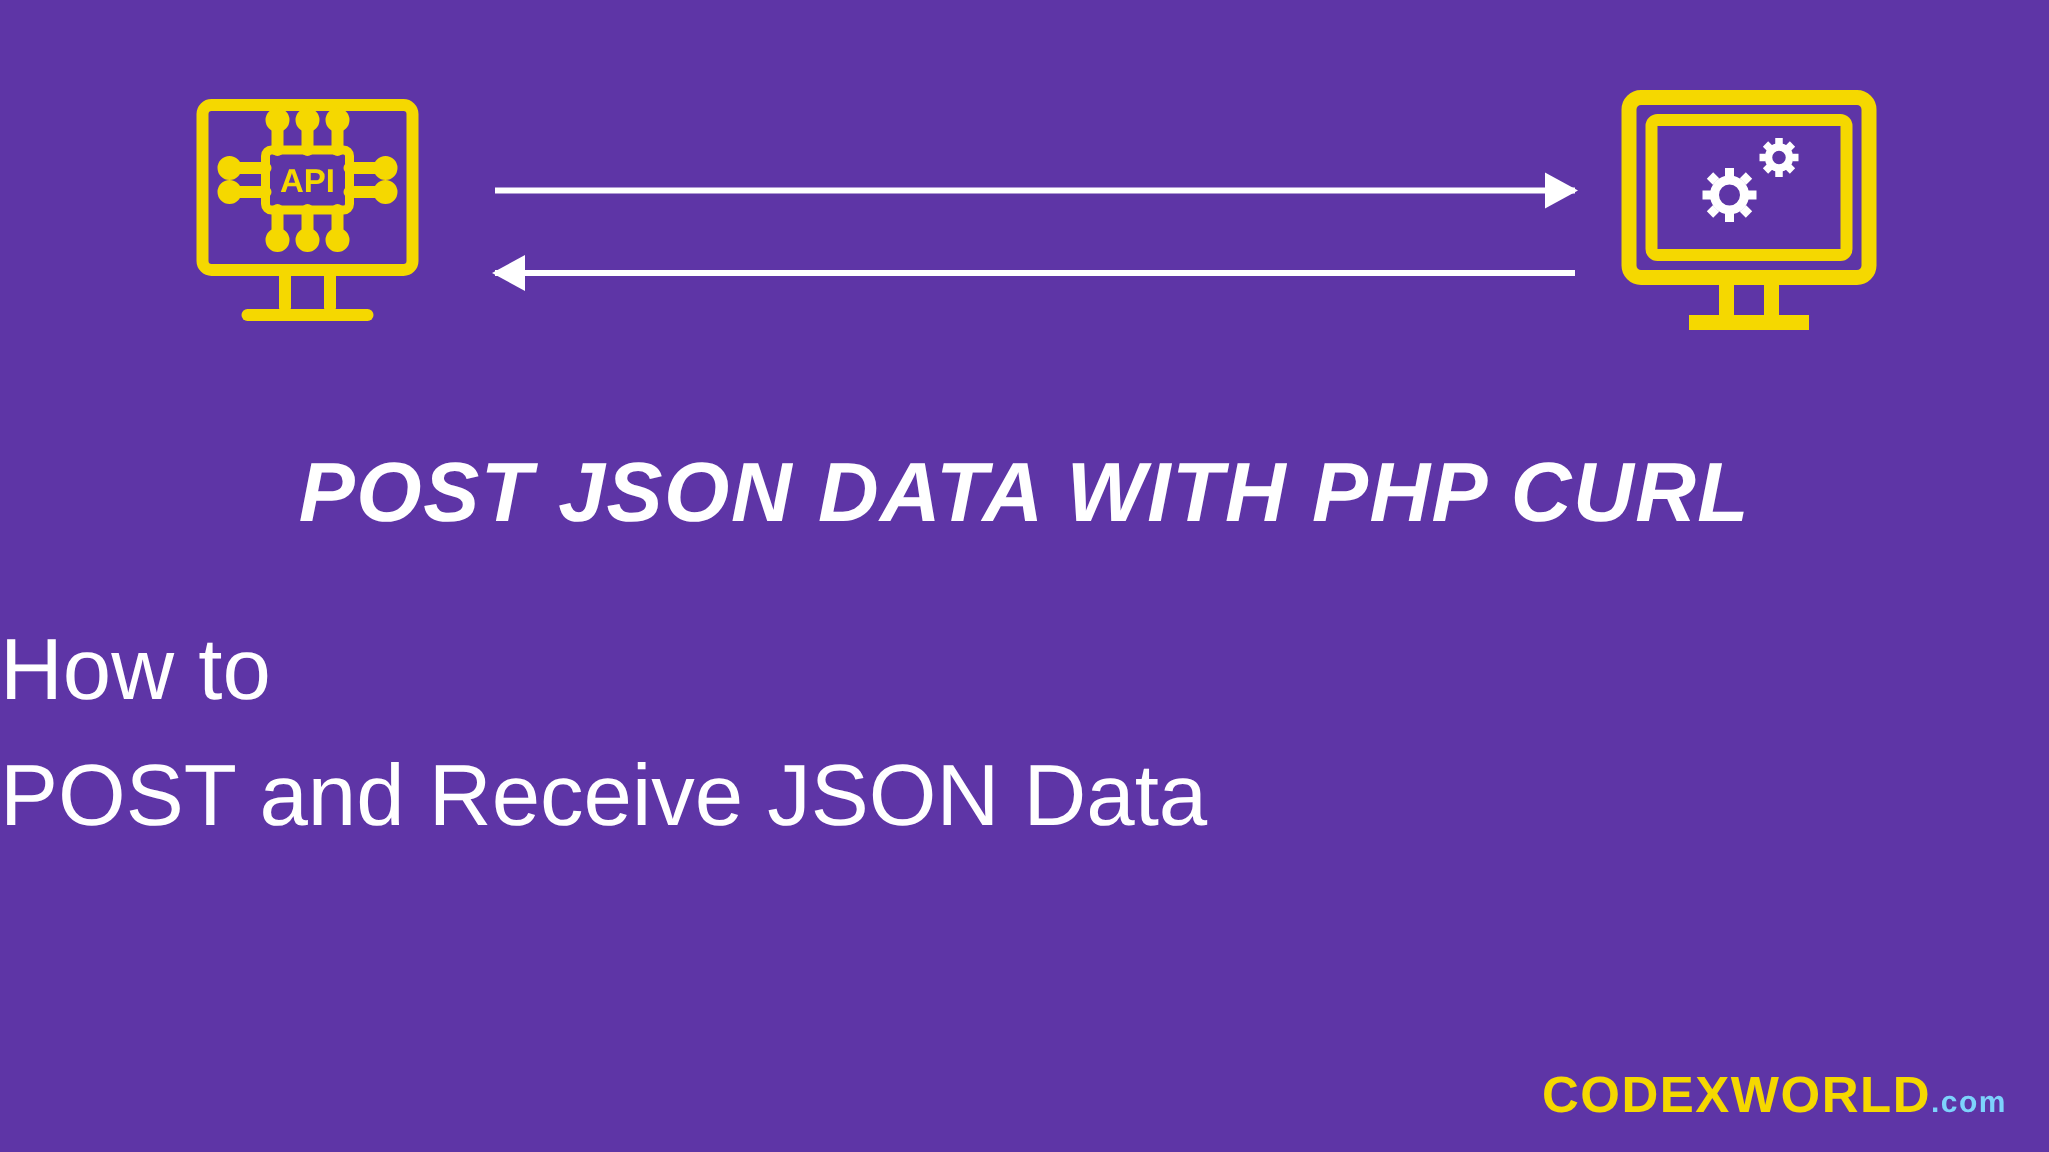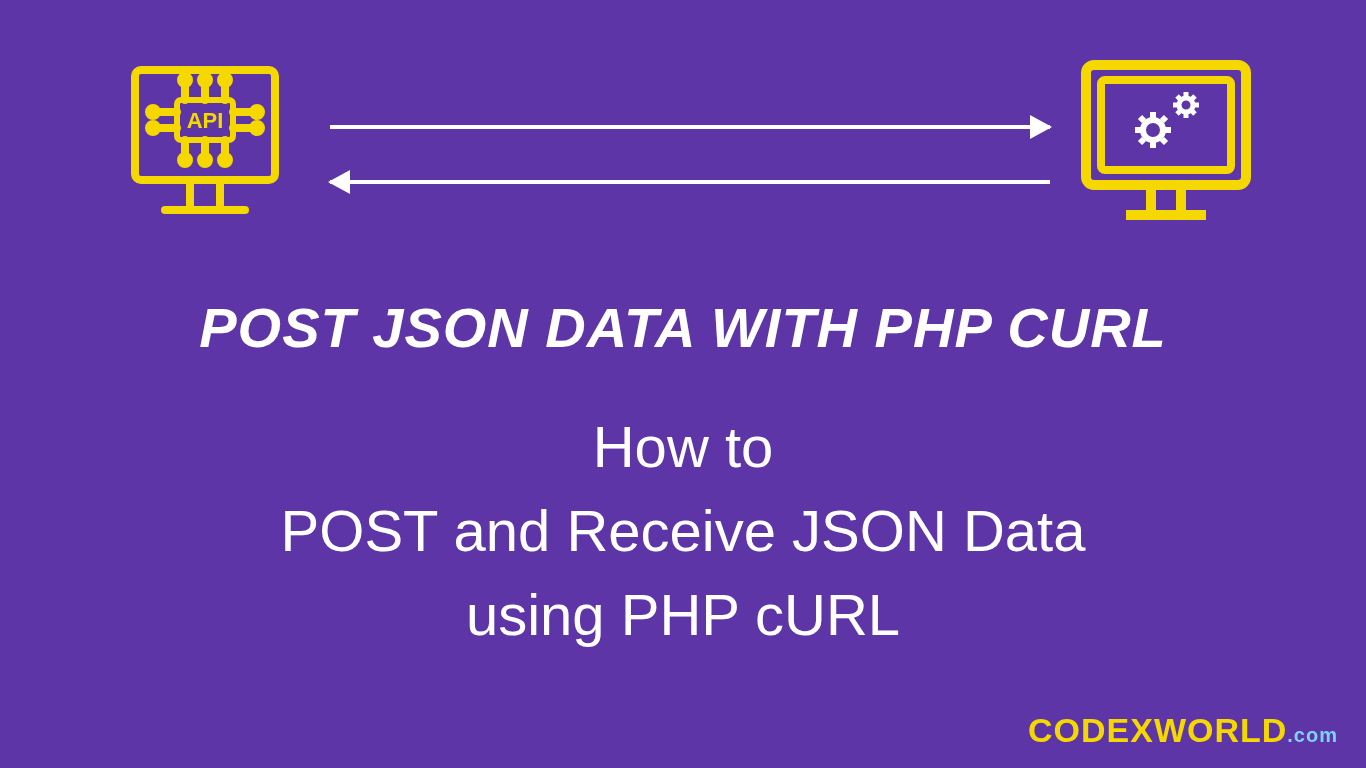--- a/index.html
+++ b/index.html
@@ -75,21 +75,21 @@
   letter-spacing: 1px;
   text-transform: uppercase;
   font-variant: small-caps;
   font-style: italic;
 }
 .subtitle-block {
   position: absolute;
   top: 405px;
   left: 0;
   width: 100%;
-  text-align: center;
+  text-align: left;
   color: white;
   font-size: 58px;
   font-family: 'Comic Sans MS', cursive, sans-serif;
   line-height: 1.45;
   font-weight: 300;
 }
 .brand {
   position: absolute;
   bottom: 18px;
   right: 28px;
@@ -192,18 +192,17 @@
       </g>
     </svg>
   </div>
 </div>
 
 <div class="title-main">POST JSON Data with PHP cURL</div>
 
 <div class="subtitle-block">
   <div>How to</div>
   <div>POST and Receive JSON Data</div>
-  <div>using PHP cURL</div>
 </div>
 
 <div class="brand">
   <span>CODEXWORLD</span><span class="dotcom">.com</span>
 </div>
 
 </body></html>

